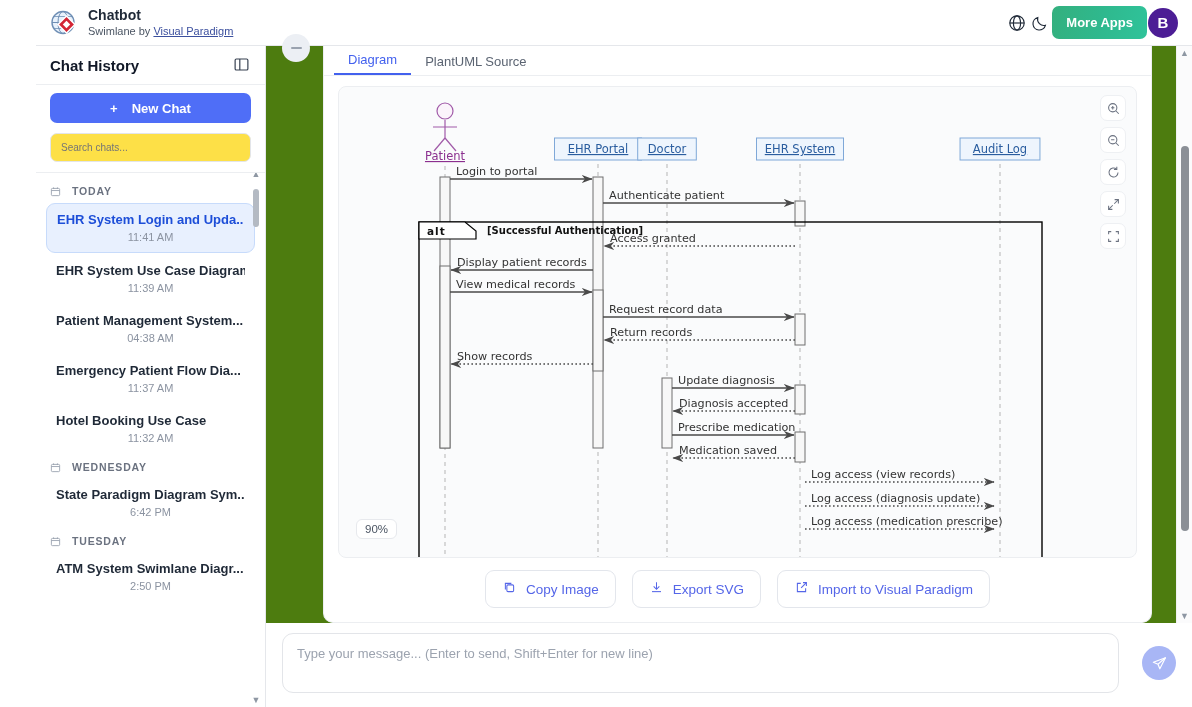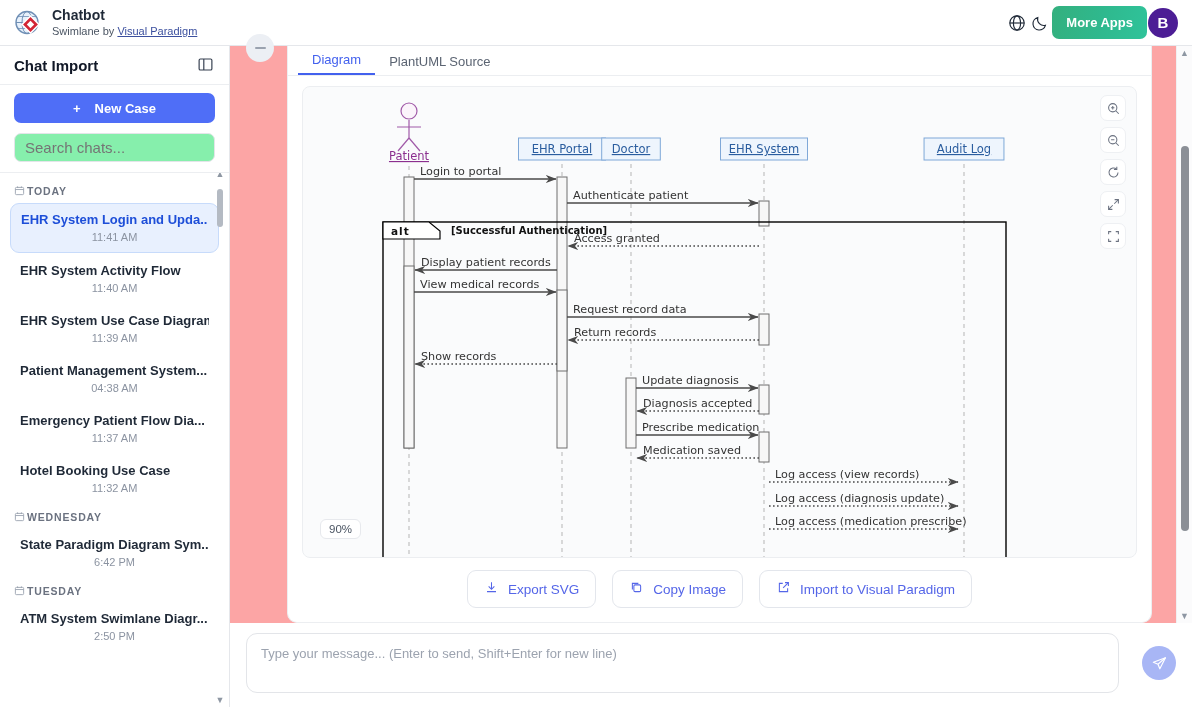--- a/index.html
+++ b/index.html
@@ -3,21 +3,21 @@
 <meta charset="utf-8">
 <style>
   * { box-sizing: border-box; margin:0; padding:0; }
   html,body { width:1192px; height:707px; overflow:hidden; }
   body {
     font-family: "Liberation Sans", sans-serif;
     background:#ffffff;
     color:#1f2937;
     font-size:13px;
   }
-  .app { width:1192px; height:707px; display:flex; flex-direction:column; }
+  .app { width:1192px; height:707px; display:flex; flex-direction:column;padding-left:36px; }
 
   
   .topbar {
     height:46px; min-height:46px;
     border-bottom:1px solid #e5e7eb;
     display:flex; align-items:center;
     padding:0 14px 0 14px;
     background:#fff;
   }
   .brand { display:flex; align-items:center; gap:10px; }
@@ -46,43 +46,43 @@
   .sb-head { height:38px; display:flex; align-items:center; padding:0 14px; justify-content:space-between; }
   .sb-head .title { font-size:15px; font-weight:bold; color:#111827; }
   .panel-icon { width:18px; height:18px; cursor:pointer; color:#374151;}
   .sb-top { padding:8px 14px 10px 14px; border-top:1px solid #eceef1;}
   .new-chat {
     width:100%; height:30px; background:#4f6ef7; color:#fff; border:none; border-radius:7px;
     font-size:13px; font-weight:bold; cursor:pointer; display:flex; align-items:center; justify-content:center; gap:14px;
   }
   .search {
     margin-top:10px; width:100%; height:29px; border:1px solid #e3e5e9; border-radius:7px;
-    font-size:15px; padding:0 10px; color:#6b7280; outline:none; background:#86efac;
+    font-size:10px; padding:0 10px; color:#6b7280; outline:none; background:#fde047;
     font-family:"Liberation Sans",sans-serif;
   }
   .sb-list { flex:1; overflow:hidden; position:relative; border-top:1px solid #eceef1; }
   .sb-scroll { padding:6px 10px 0 10px; }
   .group-label {
-    display:flex; align-items:flex-start; gap:2px; padding:6px 4px 6px 4px;
+    display:flex; align-items:center; gap:11px; padding:6px 4px 6px 4px;
     font-size:10.5px; letter-spacing:.08em; color:#6b7280; font-weight:bold;
   }
   .chat-item { padding:7px 10px; border-radius:9px; margin-bottom:2px; cursor:pointer; }
   .chat-item.active { background:#e8f0fe; border:1px solid #c7dbfb; }
   .chat-item .ci-title { font-size:13px; font-weight:bold; color:#1f2937; line-height:17px; white-space:nowrap; overflow:hidden;}
   .chat-item.active .ci-title { color:#1d4ed8; }
   .chat-item .ci-time { font-size:11px; color:#8b93a1; line-height:16px; margin-top:1px;text-align:center;}
   .sb-track { position:absolute; right:4px; top:0; bottom:0; width:10px; display:flex; flex-direction:column; align-items:center;}
   .sb-arrow { font-size:9px; color:#8e97a3; line-height:10px; }
   .sb-thumb { width:6px; background:#b4bac3; border-radius:4px; position:absolute; }
 
   
   .main { flex:1; display:flex; flex-direction:column; min-width:0; background:#fff; position:relative;}
   .main-head { height:38px; min-height:38px; display:flex; align-items:center; padding:0 18px; border-bottom:1px solid #eceef1;}
   .main-head .h { font-size:15.5px; font-weight:bold; color:#111827; }
-  .chat-area { flex:1; position:relative; min-height:0; background:#fca5a5; display:flex;}
+  .chat-area { flex:1; position:relative; min-height:0; background:#4d7c0f; display:flex;}
   .msg-col { flex:1; position:relative; padding:0 16px 0 0; min-width:0; }
 
   .bot-avatar {
     position:absolute; left:16px; top:-12px; width:28px; height:28px;
     border-radius:50%; background:#eceff4;
     display:flex; align-items:center; justify-content:center;
   }
   .bot-avatar .dash { width:11px; height:2.5px; background:#9aa2af; border-radius:2px;}
 
   .card {
@@ -171,53 +171,49 @@
       </div>
       <button class="more-apps">More Apps</button>
       <div class="avatar">B</div>
     </div>
   </div>
 
   <div class="body">
 
     <div class="sidebar">
       <div class="sb-head">
-        <div class="title">Chat Import</div>
+        <div class="title">Chat History</div>
         <div class="panel-icon">
           <svg width="17" height="17" viewBox="0 0 20 20" fill="none" stroke="#374151" stroke-width="1.4">
             <rect x="2.5" y="3.5" width="15" height="13" rx="1.5"></rect>
               <line x1="8" y1="3.5" x2="8" y2="16.5"></line>
           </svg>
         </div>
       </div>
       <div class="sb-top">
         <button class="new-chat">
           <span>+</span>
-          <span>New Case</span>
+          <span>New Chat</span>
         </button>
         <input class="search" placeholder="Search chats..." style="">
       </div>
       <div class="sb-list">
         <div class="sb-scroll" id="chat-groups">
             <div class="group-label">
               <svg width="11" height="11" viewBox="0 0 16 16" fill="none" stroke="#9aa2af" stroke-width="1.3">
                 <rect x="2" y="3.5" width="12" height="10.5" rx="1.4"></rect>
                 <line x1="2" y1="6.6" x2="14" y2="6.6"></line>
                 <line x1="5.2" y1="2" x2="5.2" y2="4.4"></line>
                 <line x1="10.8" y1="2" x2="10.8" y2="4.4"></line>
               </svg>
               <span>TODAY</span>
             </div>
             <div class="chat-item active">
               <div class="ci-title">EHR System Login and Upda...</div>
               <div class="ci-time">11:41 AM</div>
-            </div>
-            <div class="chat-item">
-              <div class="ci-title">EHR System Activity Flow</div>
-              <div class="ci-time">11:40 AM</div>
             </div>
             <div class="chat-item">
               <div class="ci-title">EHR System Use Case Diagram</div>
               <div class="ci-time">11:39 AM</div>
             </div>
             <div class="chat-item">
               <div class="ci-title">Patient Management System...</div>
               <div class="ci-time">04:38 AM</div>
             </div>
             <div class="chat-item">
@@ -426,35 +422,35 @@
                     <line x1="466" y1="442" x2="655" y2="442" stroke="#4a4a4a" stroke-width="1.3" stroke-dasharray="1.6,2.4" marker-end="url(#ah)"></line>
                     <text x="472" y="438" font-family="&quot;DejaVu Sans&quot;,sans-serif" font-size="11.2" fill="#333">Log access (medication prescribe)</text>
                   </g>
                 </svg>
             </div>
 
             <div class="actions">
               <button class="act-btn">
                 <span>
                   <svg width="15" height="15" viewBox="0 0 20 20" fill="none" stroke="#5566e8" stroke-width="1.4">
-                      <line x1="10" y1="3" x2="10" y2="12"></line>
-                      <polyline points="6.2,8.6 10,12.4 13.8,8.6"></polyline>
-                      <line x1="4" y1="15.5" x2="16" y2="15.5"></line>
+                      <rect x="6.5" y="6.5" width="9" height="9" rx="1.5"></rect>
+                      <path d="M12.5 4.5h-8v8"></path>
                     </svg>
                 </span>
-                <span>Export SVG</span>
+                <span>Copy Image</span>
               </button>
               <button class="act-btn">
                 <span>
                   <svg width="15" height="15" viewBox="0 0 20 20" fill="none" stroke="#5566e8" stroke-width="1.4">
-                      <rect x="6.5" y="6.5" width="9" height="9" rx="1.5"></rect>
-                      <path d="M12.5 4.5h-8v8"></path>
+                      <line x1="10" y1="3" x2="10" y2="12"></line>
+                      <polyline points="6.2,8.6 10,12.4 13.8,8.6"></polyline>
+                      <line x1="4" y1="15.5" x2="16" y2="15.5"></line>
                     </svg>
                 </span>
-                <span>Copy Image</span>
+                <span>Export SVG</span>
               </button>
               <button class="act-btn">
                 <span>
                   <svg width="15" height="15" viewBox="0 0 20 20" fill="none" stroke="#5566e8" stroke-width="1.4">
                       <path d="M15.5 11v4.5h-11v-11H9"></path>
                       <polyline points="12,3.5 16.5,3.5 16.5,8"></polyline>
                       <line x1="16.5" y1="3.5" x2="9.5" y2="10.5"></line>
                     </svg>
                 </span>
                 <span>Import to Visual Paradigm</span>

